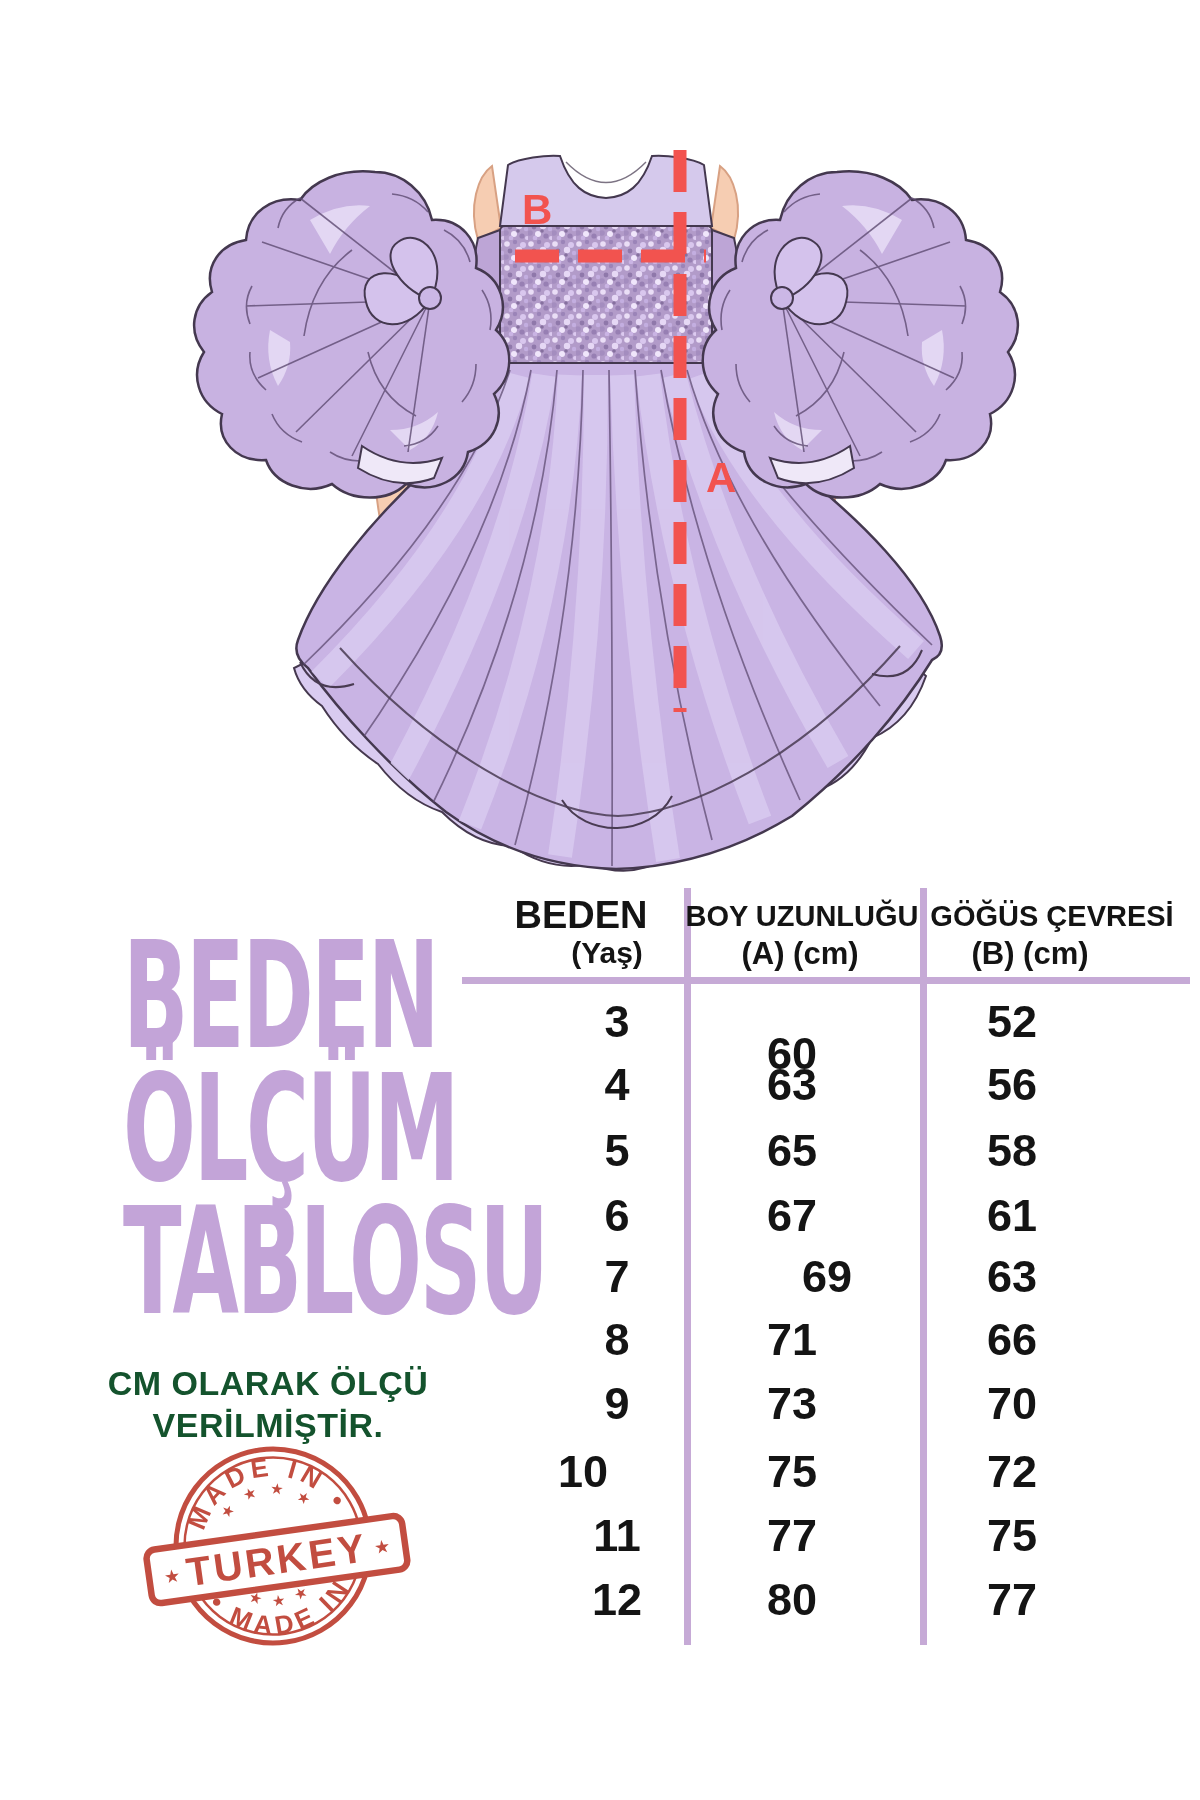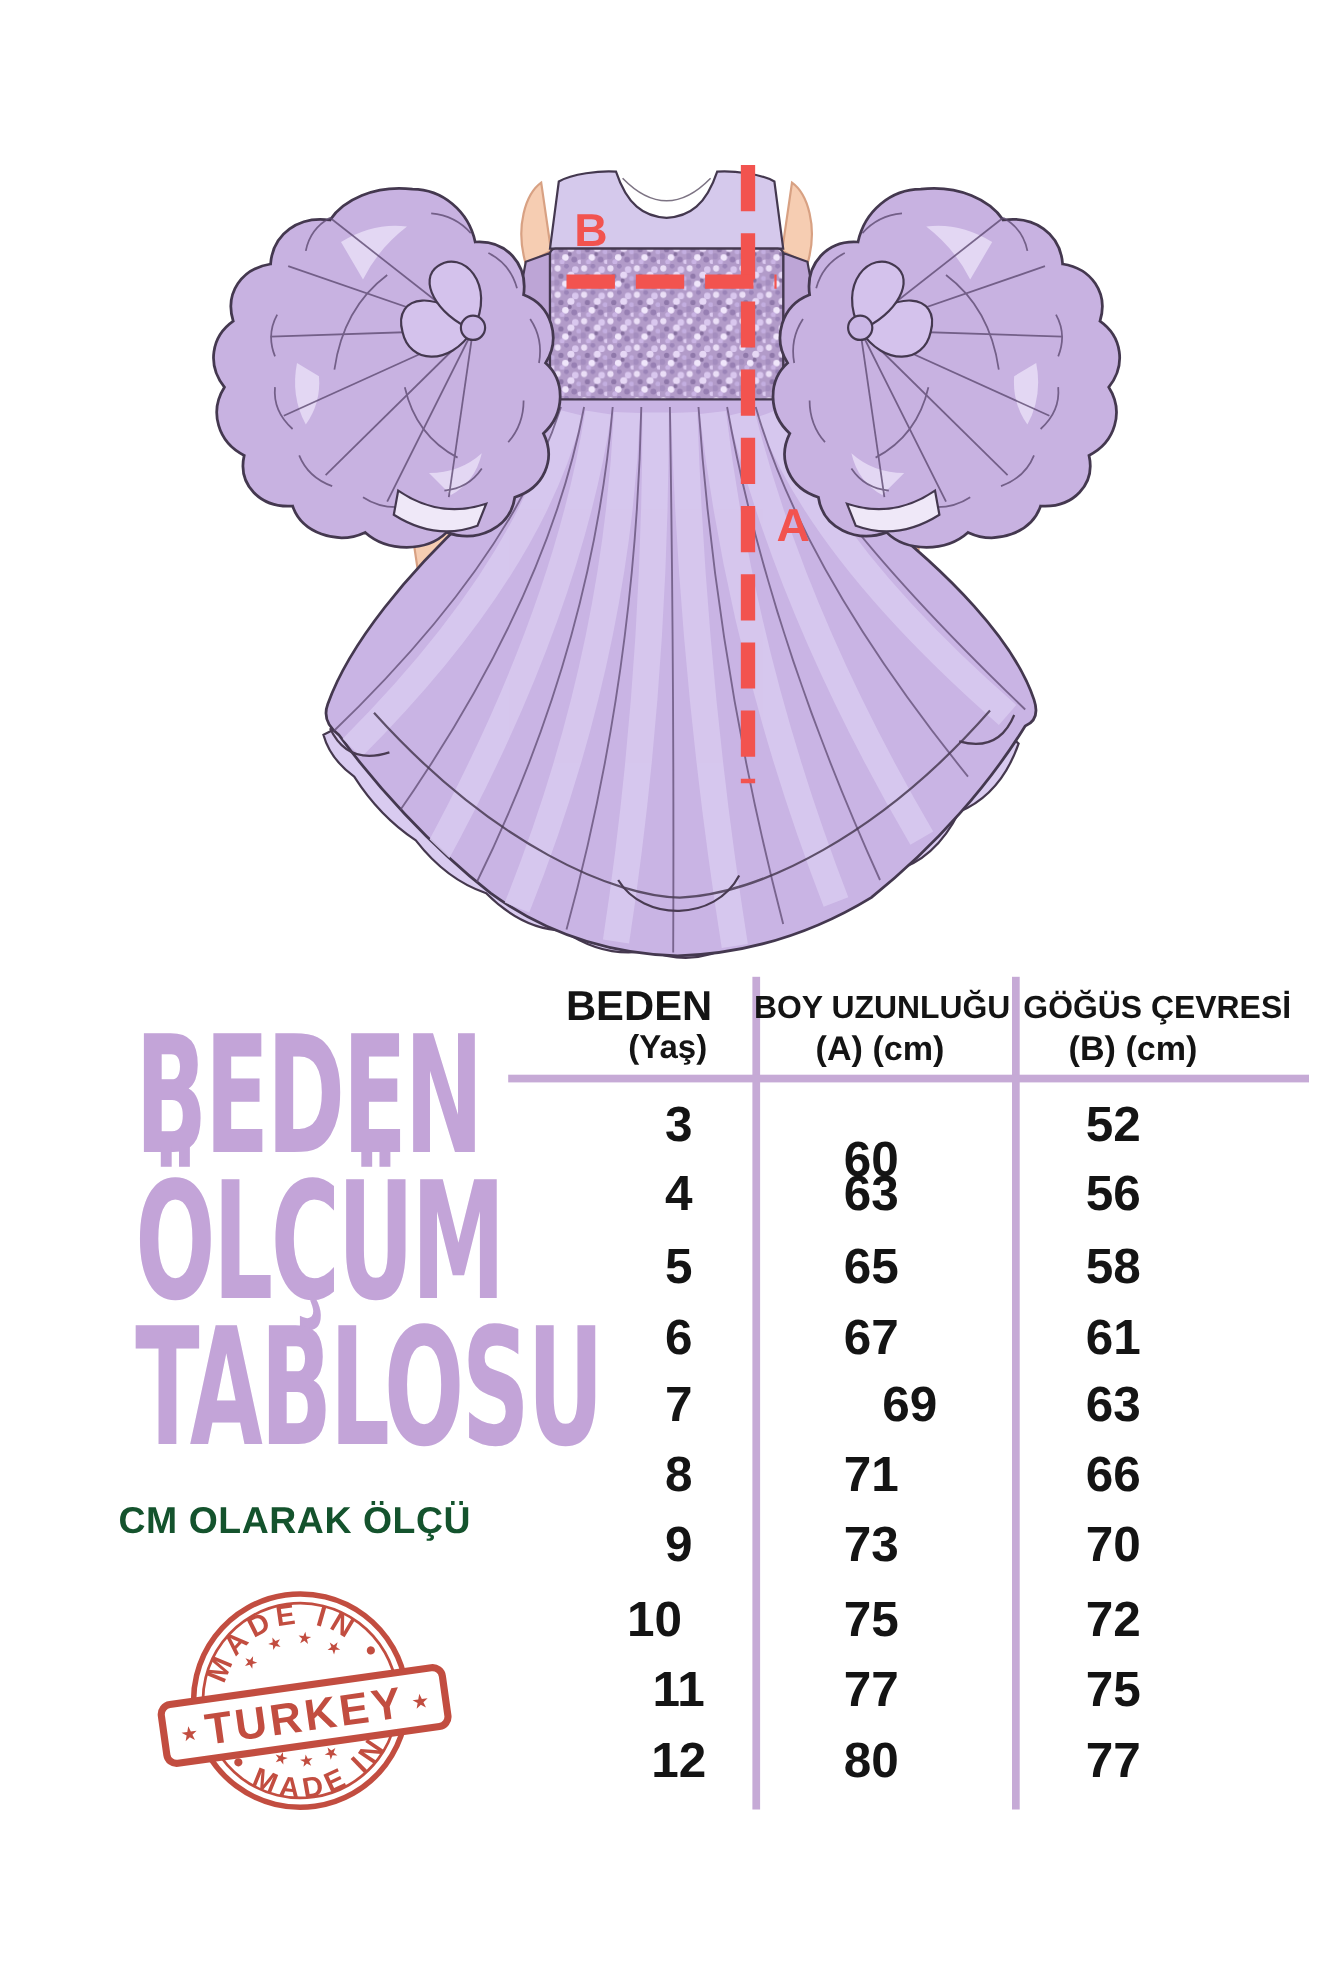--- a/index.html
+++ b/index.html
@@ -150,20 +150,21 @@
 </svg>
 
 <div id="big-title" class="abs">
   <div>BEDEN</div>
   <div>ÖLÇÜM</div>
   <div>TABLOSU</div>
 </div>
 
 <div id="cm-note" class="abs">
   <div>CM OLARAK ÖLÇÜ</div>
+  <div>VERİLMİŞTİR.</div>
 </div>
 
 <svg class="abs" style="left:115px;top:1418px" width="315" height="260" viewBox="0 0 315 260">
   <defs>
     <path id="arcTop" d="M -70 0 A 70 70 0 0 1 70 0"></path>
     <path id="arcBottom" d="M -88 0 A 88 88 0 0 0 88 0"></path>
     <path id="arcStarsTop" d="M -52 0 A 52 52 0 0 1 52 0"></path>
     <path id="arcStarsBottom" d="M -60 0 A 60 60 0 0 0 60 0"></path>
   </defs>
   <g transform="translate(158,128) rotate(-8)" fill="#bf4436" opacity=".95" font-family="Liberation Sans, sans-serif">
@@ -231,21 +232,21 @@
       <span style="left: 617px;">8</span>
       <span style="left: 792px;">71</span>
       <span style="left: 1012px;">66</span>
     </div>
     <div class="abs cellrow" style="top: 1378px; left: 0px;">
       <span style="left: 617px;">9</span>
       <span style="left: 792px;">73</span>
       <span style="left: 1012px;">70</span>
     </div>
     <div class="abs cellrow" style="top: 1446px; left: 0px;">
-      <span style="left: 595px;">10</span>
+      <span style="left: 583px;">10</span>
       <span style="left: 792px;">75</span>
       <span style="left: 1012px;">72</span>
     </div>
     <div class="abs cellrow" style="top: 1510px; left: 0px;">
       <span style="left: 617px;">11</span>
       <span style="left: 792px;">77</span>
       <span style="left: 1012px;">75</span>
     </div>
     <div class="abs cellrow" style="top: 1574px; left: 0px;">
       <span style="left: 617px;">12</span>

